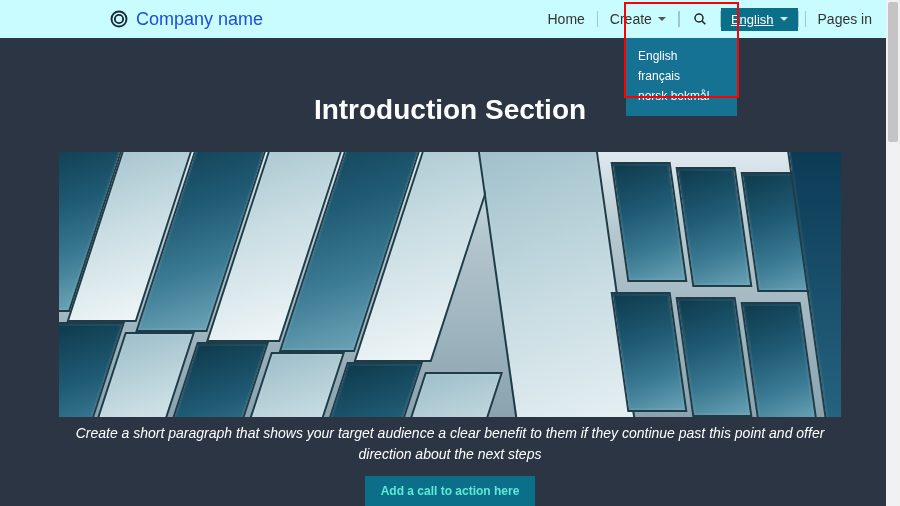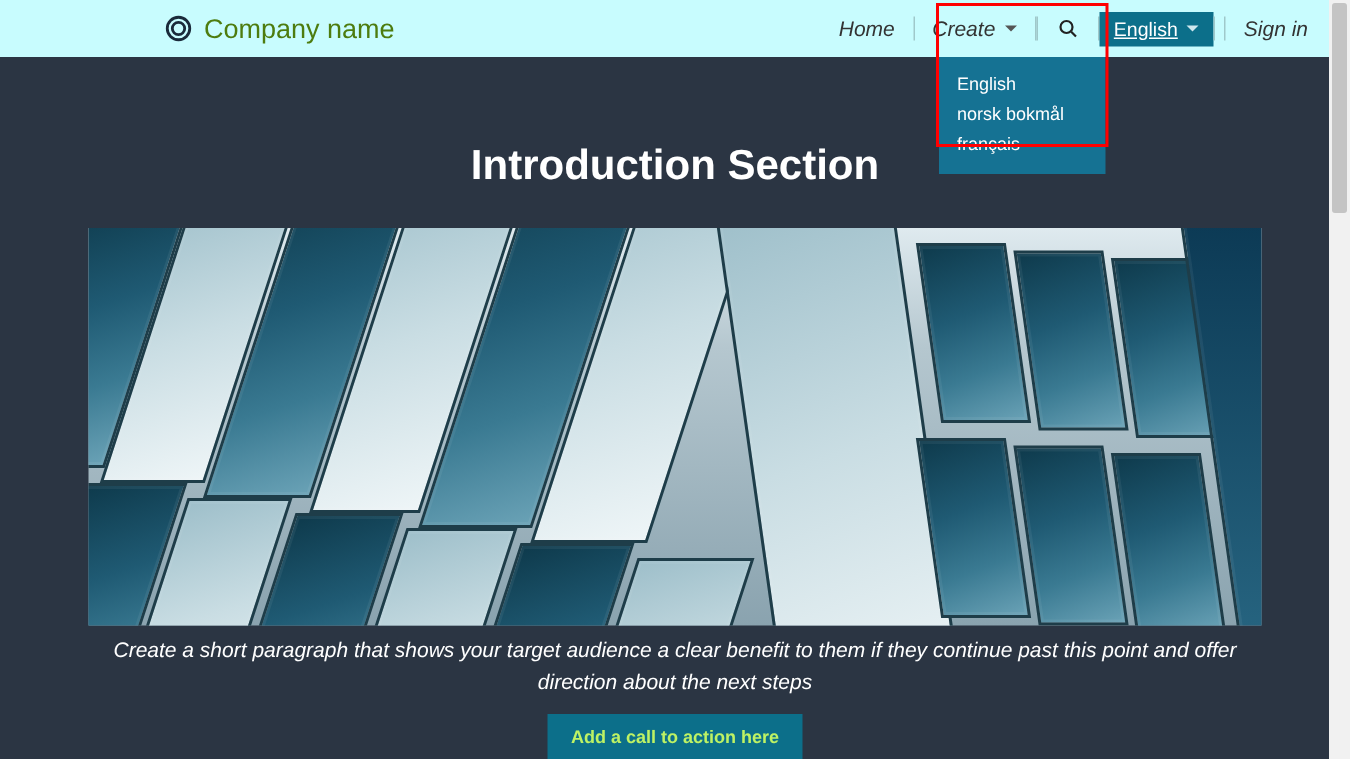--- a/index.html
+++ b/index.html
@@ -15,38 +15,37 @@
     padding: 0 16px 0 110px;
     position: relative;
     z-index: 5;
   }
   .logo {
     width: 18px; height: 18px; margin-right: 8px;
     display: inline-flex; align-items: center; justify-content: center;
   }
   .company {
     font-size: 18px;
-    color: #4d7c0f;
+    color: #1d4ed8;
     flex: 0 0 auto;
   }
   .nav-right {
     margin-left: auto;
     display: flex;
     align-items: center;
     gap: 0;
     font-size: 14px;
     color: #333;
   }
   .nav-item {
     padding: 4px 12px;
     cursor: pointer;
     display: inline-flex;
     align-items: center;
     gap: 4px;
-    font-style: italic;
   }
   .sep {
     width: 1px; height: 16px; background: #9fc8ca;
   }
   .caret {
     display: inline-block;
     width: 0; height: 0;
     border-left: 4px solid transparent;
     border-right: 4px solid transparent;
     border-top: 4px solid #555;
@@ -140,21 +139,21 @@
     width: 760px;
     text-align: center;
     font-size: 14px;
     line-height: 1.45;
     margin-top: 6px;
     font-style: italic;
   }
   .cta {
     margin-top: 12px;
     background: #0c6f8a;
-    color: #bef264;
+    color: #5eead4;
     font-size: 12px;
     font-weight: 600;
     padding: 8px 16px;
     border: none;
     cursor: pointer;
   }
 
   
   .scroll-track {
     position: absolute;
@@ -200,28 +199,28 @@
           </svg>
       </span>
     </span>
     <span class="sep"></span>
     <span class="lang-btn">
       <span>English</span>
       <span class="caret caret-light"></span>
     </span>
     <span class="sep"></span>
     <span class="sep" style="margin-left:6px"></span>
-    <span class="nav-item">Sign in</span>
+    <span class="nav-item">Pages in</span>
   </div>
 </div>
 
 <div class="lang-menu">
   <div class="lang-menu-item">English</div>
+  <div class="lang-menu-item">français</div>
   <div class="lang-menu-item">norsk bokmål</div>
-  <div class="lang-menu-item">français</div>
 </div>
 
 <div class="highlight-box"></div>
 
 <div class="hero">
   <h1>Introduction Section</h1>
 
   <div class="hero-img">
     <div class="bldg">
 

